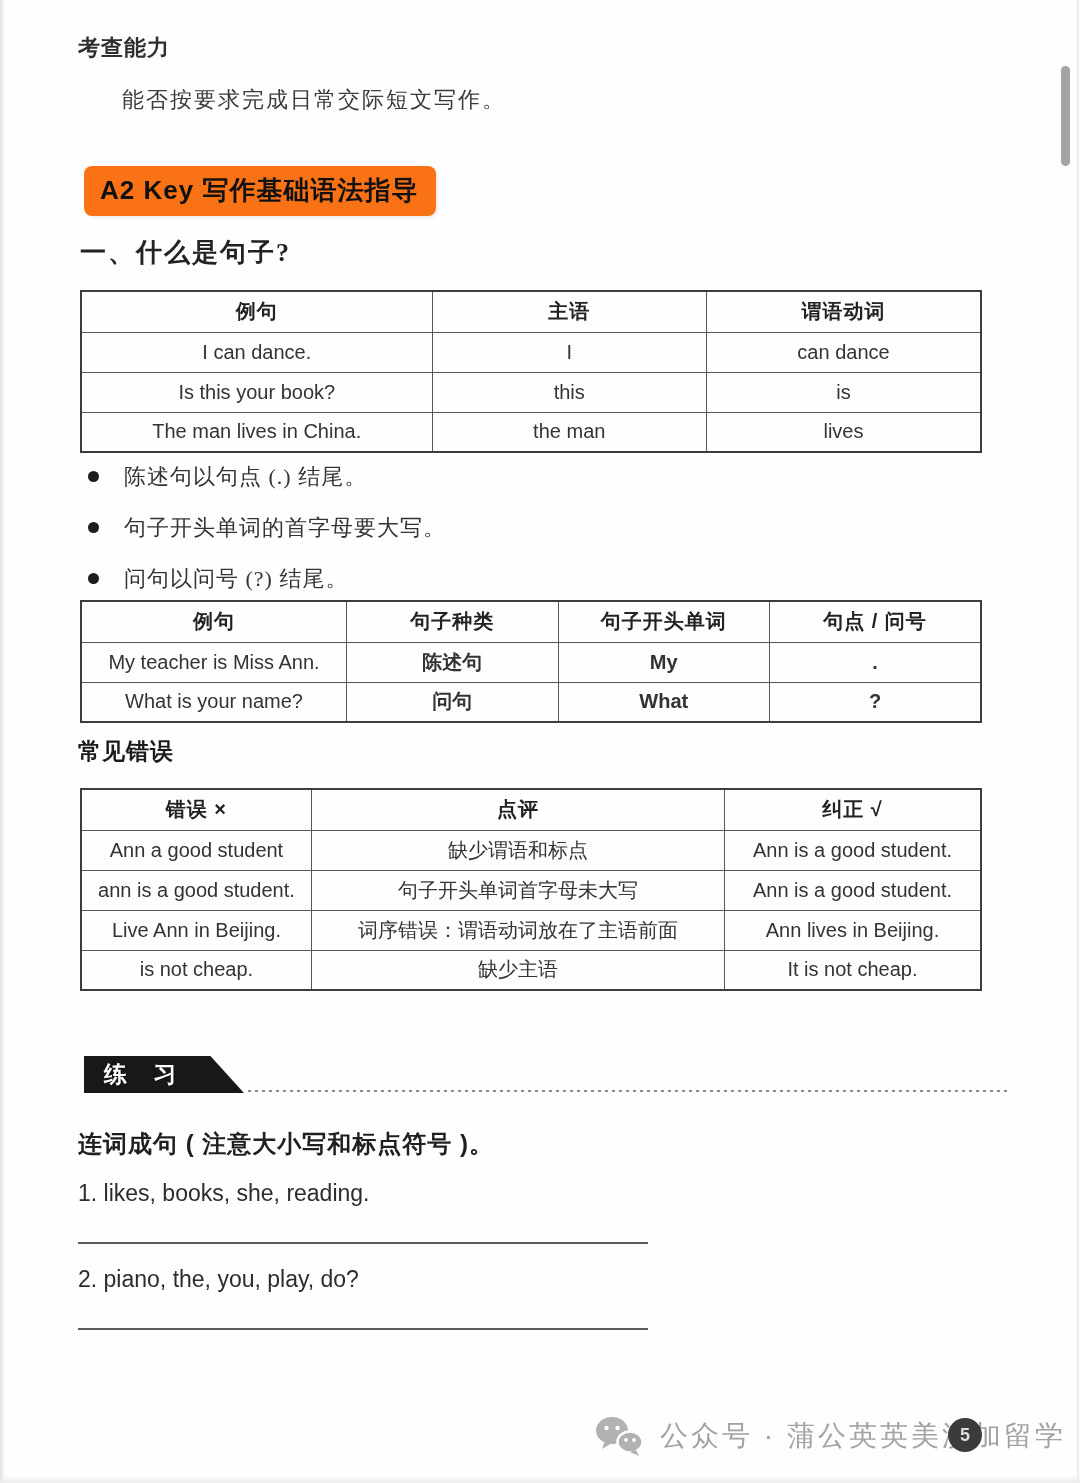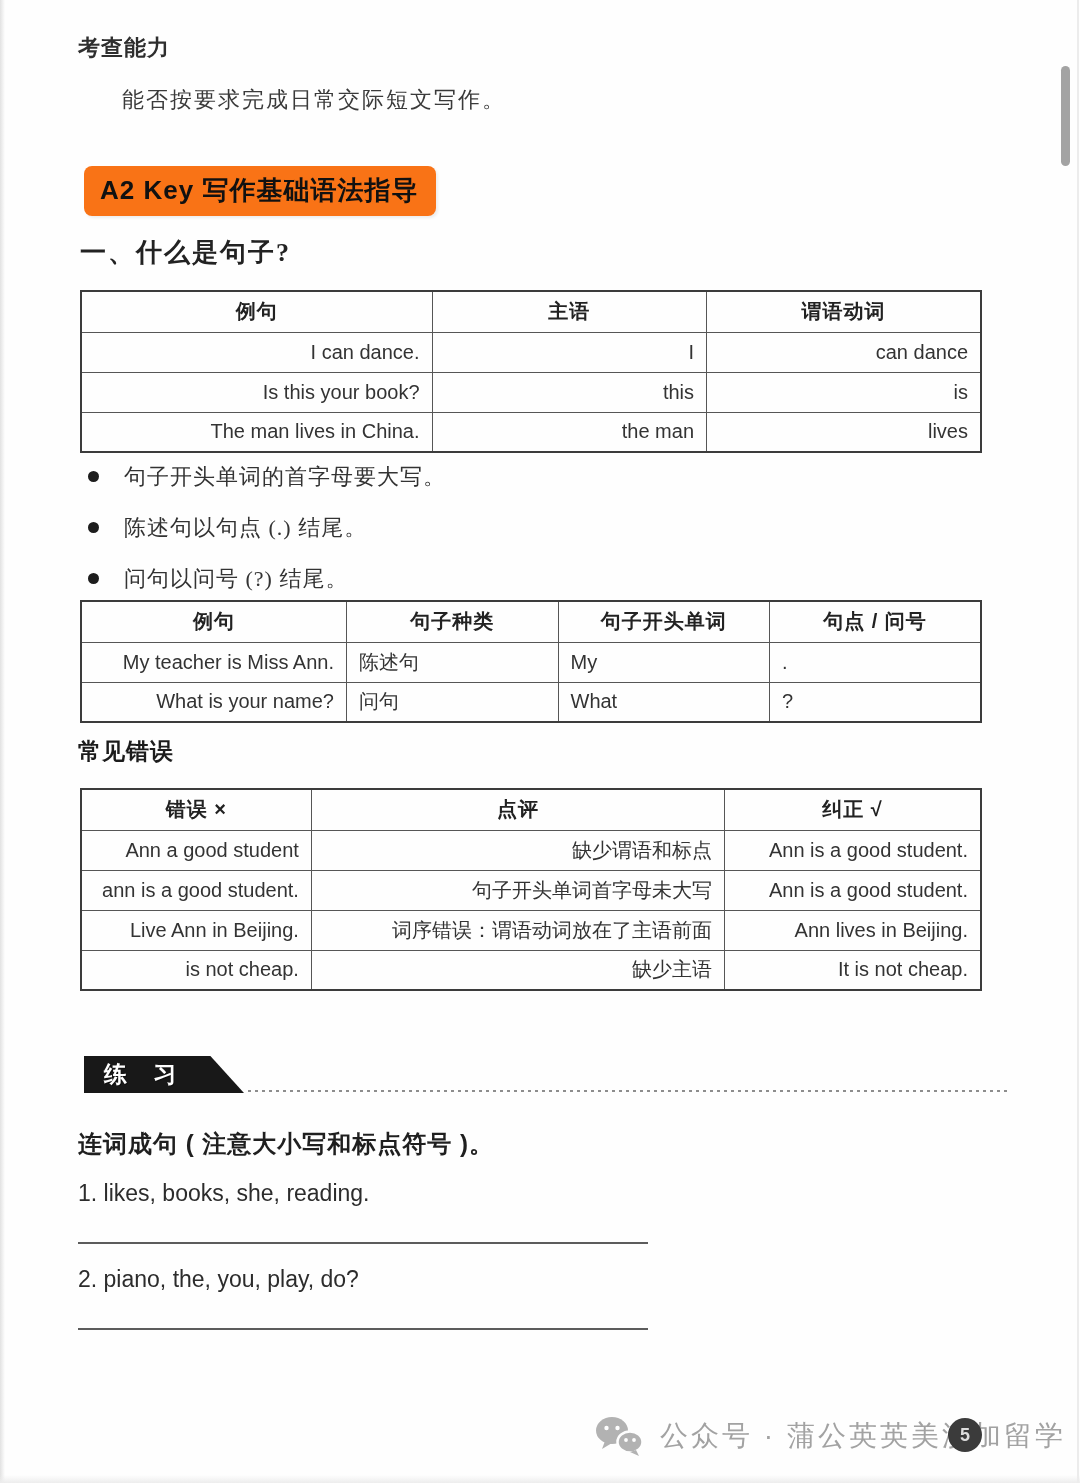--- a/index.html
+++ b/index.html
@@ -56,22 +56,22 @@
     font-size:20px; color:#333;
   }
   table.doc-table, table.doc-table th, table.doc-table td {
     border:1px solid #565656;
   }
   table.doc-table { border:2px solid #3c3c3c; }
   table.doc-table th {
     font-weight:bold; text-align:center; height:41px;
     font-size:20px; color:#222; letter-spacing:1px;
   }
-  table.doc-table td { height:40px; padding:2px 12px; text-align:right; }
-  table.doc-table td.center { text-align:left; }
+  table.doc-table td { height:40px; padding:2px 12px; text-align:center; }
+  table.doc-table td.center { text-align:center;font-weight:bold; }
 
   #sentence-table { top:290px; }
   #type-table     { top:600px; }
   #mistake-table  { top:788px; }
 
   
   .rules { position:absolute; left:86px; top:462px; list-style:none; }
   .rules li {
     font-size:22px; color:#333; letter-spacing:1px;
     margin-bottom:21px; padding-left:38px; position:relative;
@@ -171,22 +171,22 @@
     </tr>
     <tr>
       <td>The man lives in China.</td>
       <td>the man</td>
       <td>lives</td>
     </tr>
   </tbody>
     </table>
 
   <ul class="rules serif">
+    <li>陈述句以句点 (.) 结尾。</li>
     <li>句子开头单词的首字母要大写。</li>
-    <li>陈述句以句点 (.) 结尾。</li>
     <li>问句以问号 (?) 结尾。</li>
   </ul>
 
   <table class="doc-table" id="type-table">
     <colgroup>
         <col style="width:29.5%">
         <col style="width:23.5%">
         <col style="width:23.5%">
         <col style="width:23.5%">
       </colgroup>

